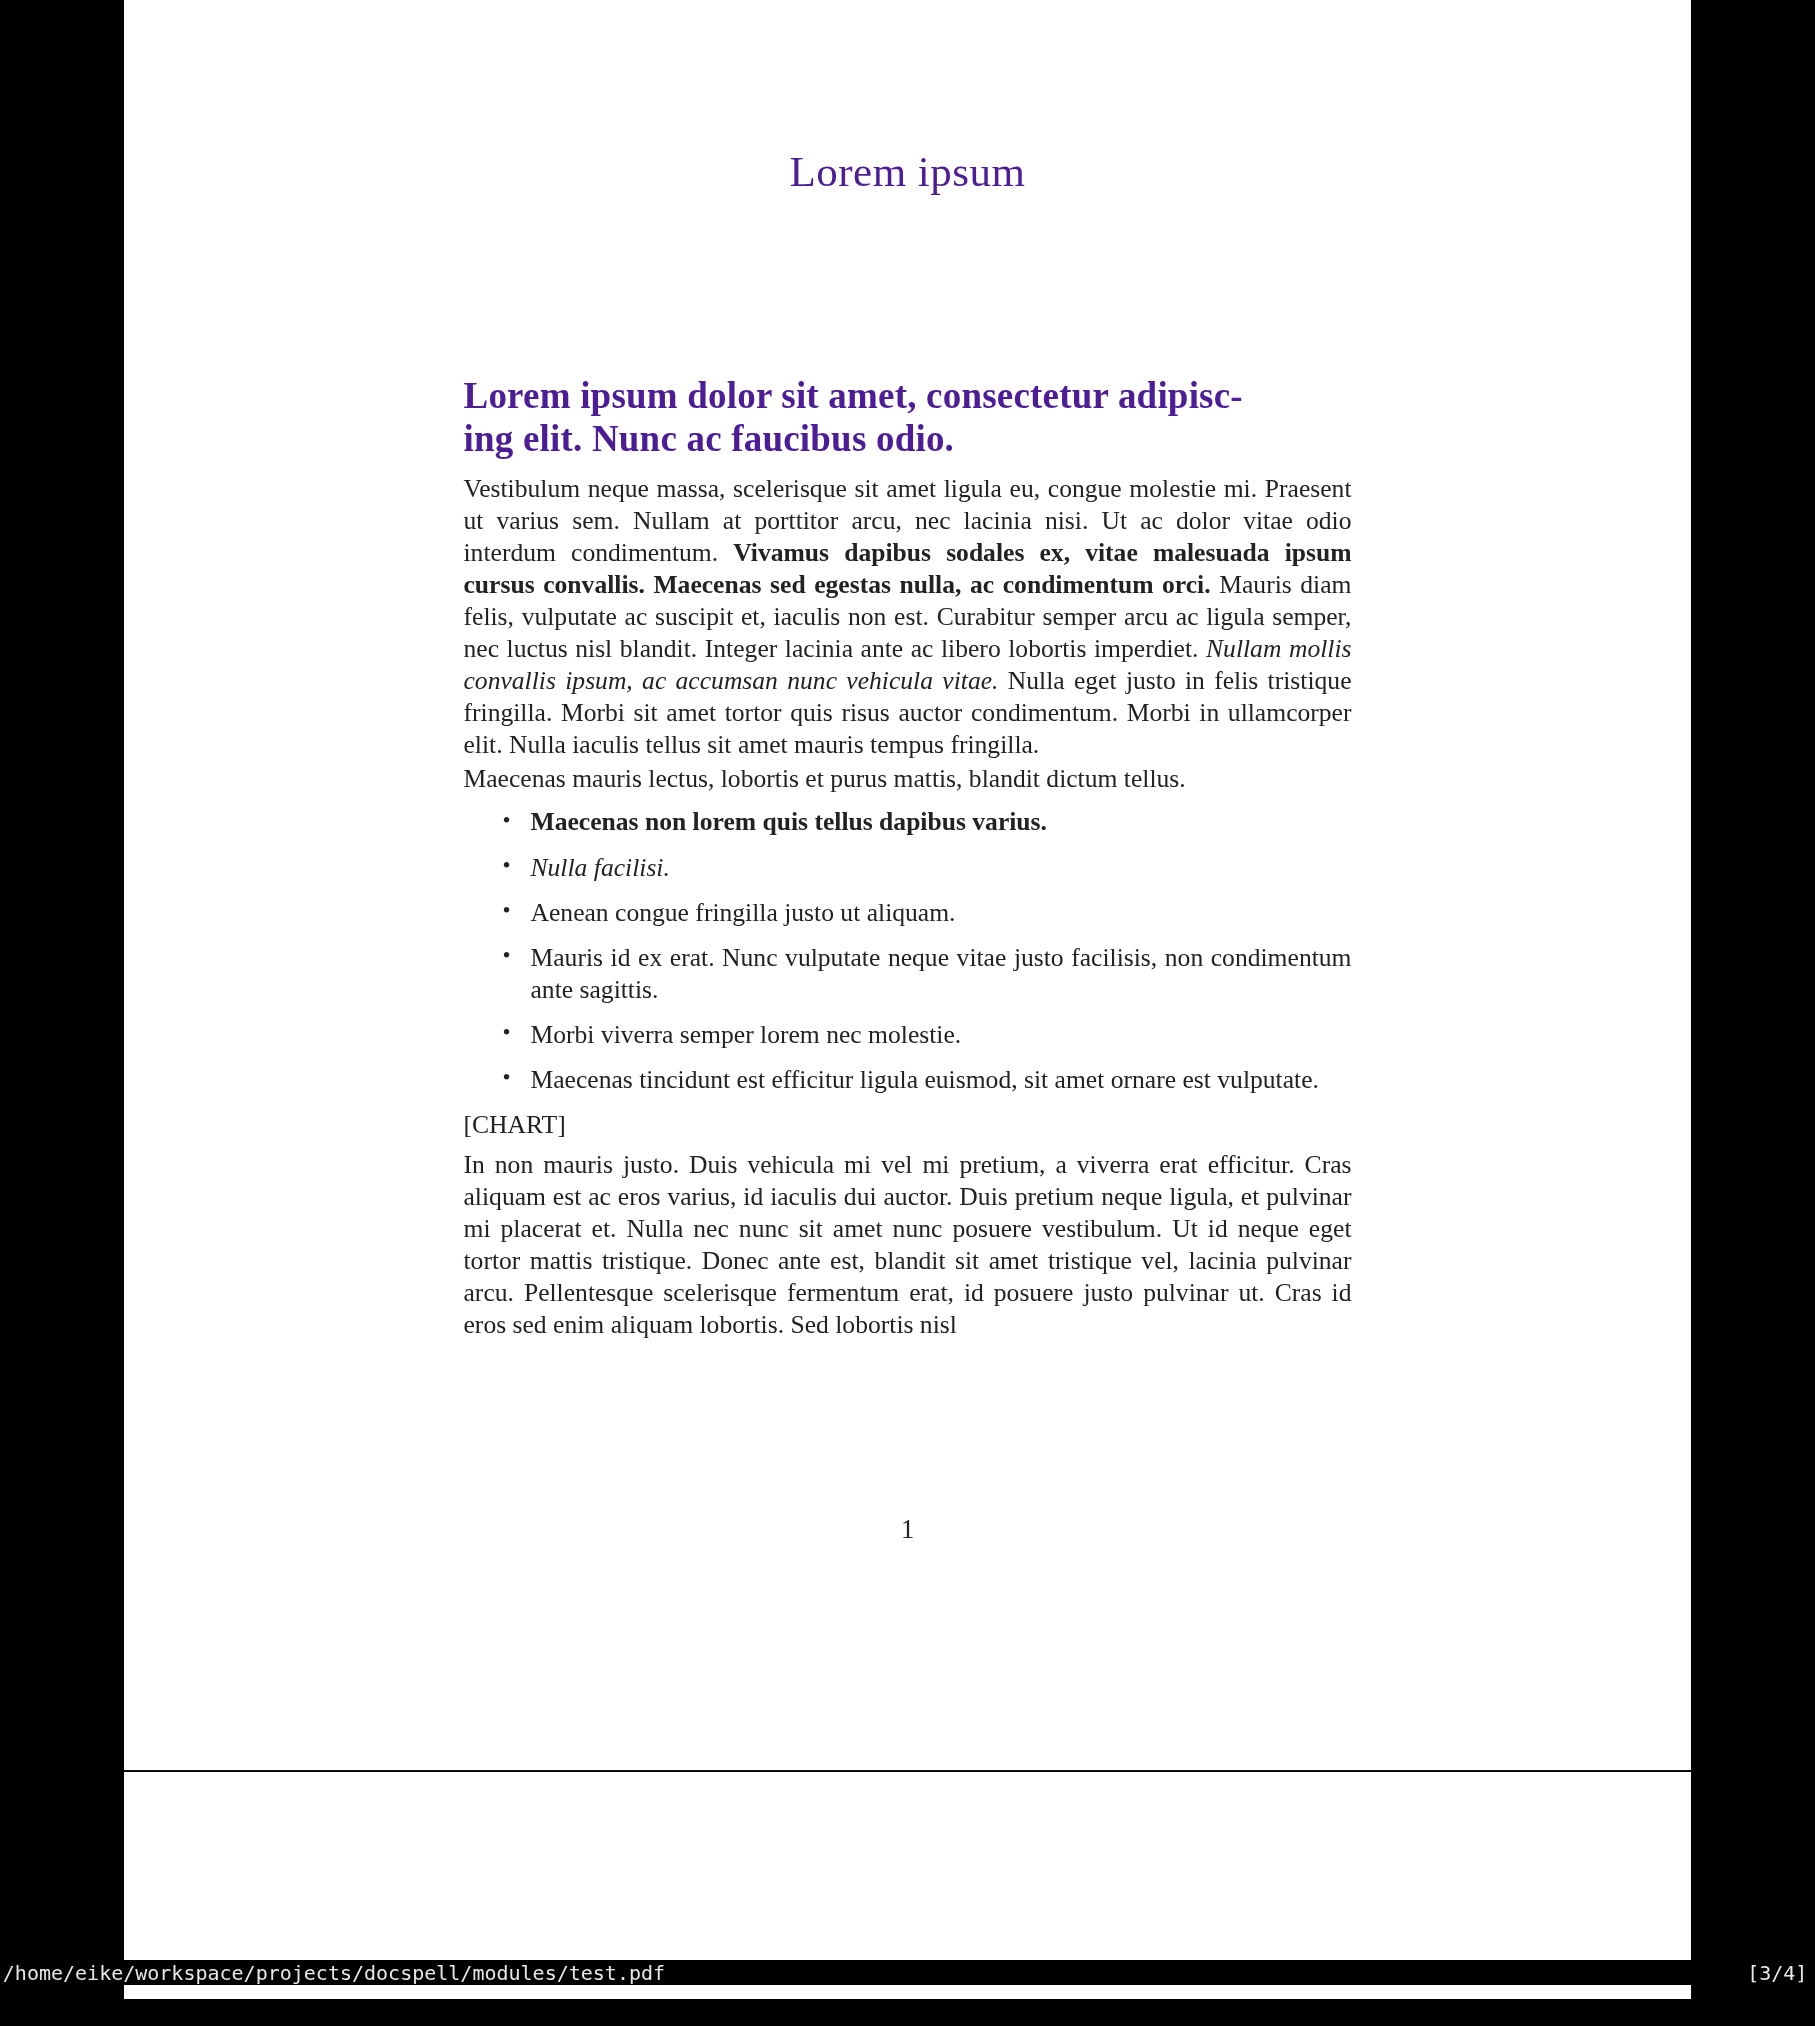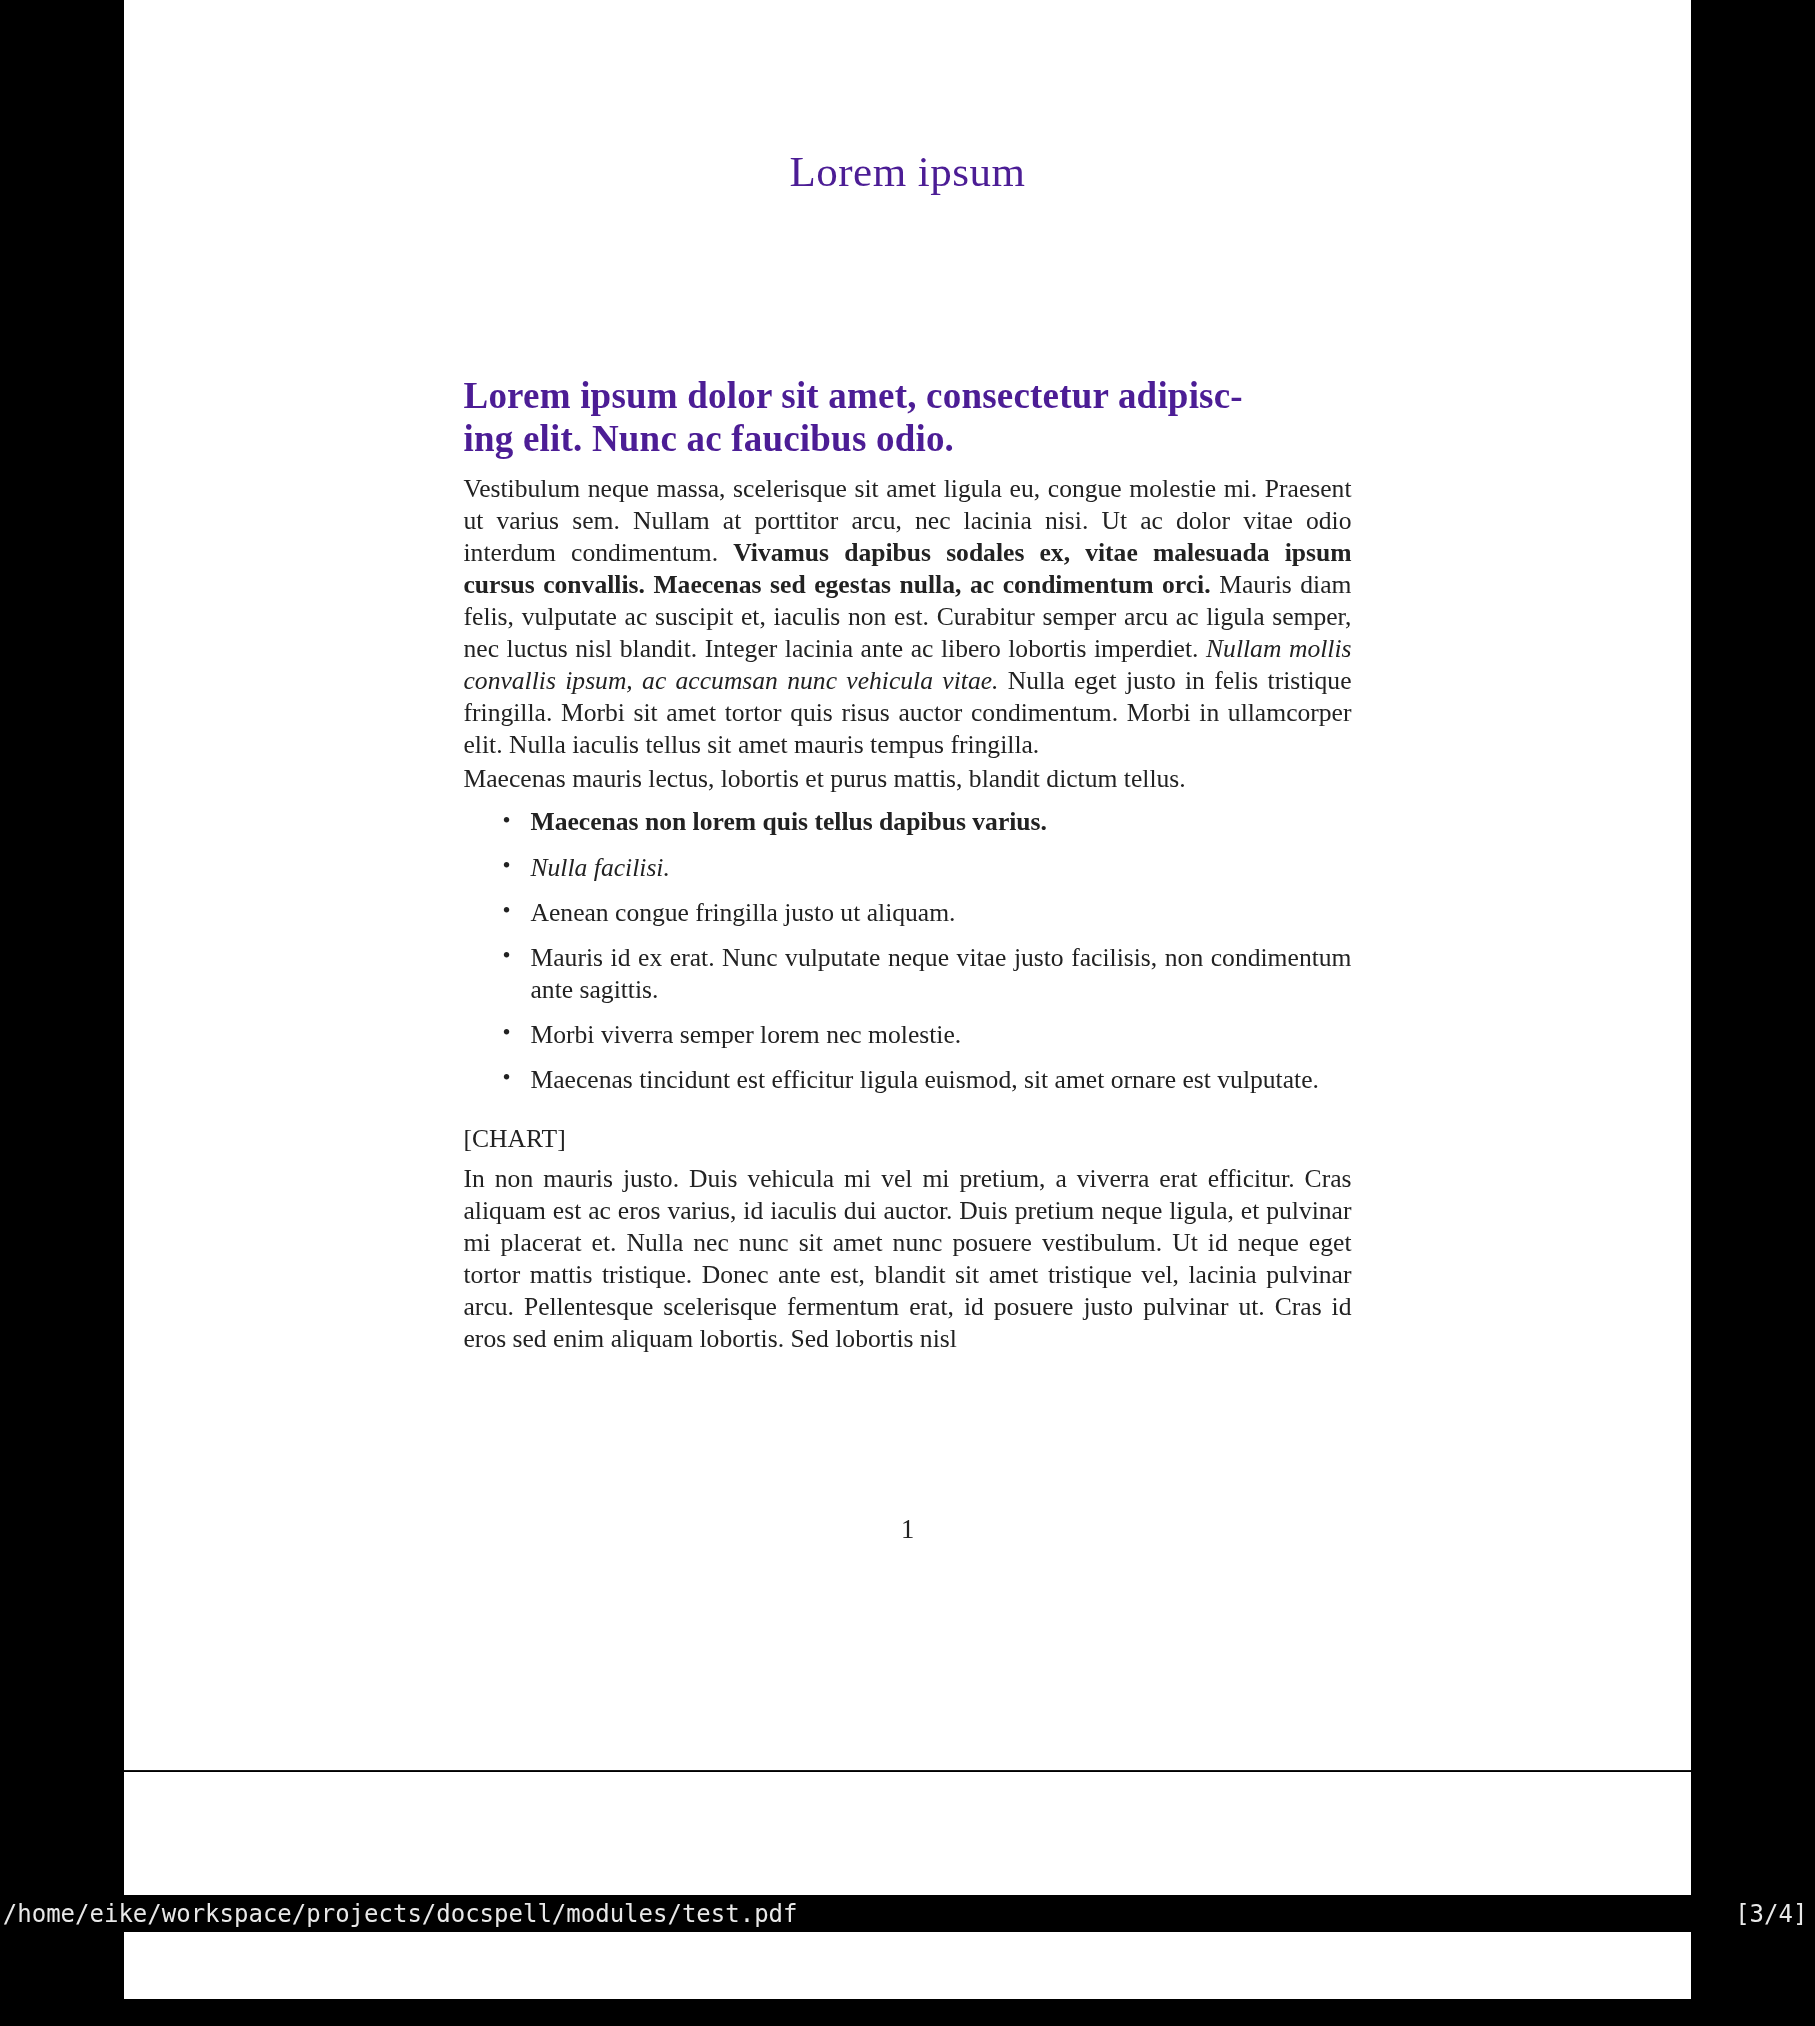--- a/index.html
+++ b/index.html
@@ -34,30 +34,30 @@
   ul.bullets{
     list-style:none;margin:11.4px 0 0 0;padding:0 0 0 67px;
   }
   ul.bullets li{
     position:relative;margin-top:13.2px;text-align:justify;
   }
   ul.bullets li:first-child{margin-top:0;}
   ul.bullets li .marker{
     position:absolute;left:-28px;top:-1.9px;font-size:23px;
   }
-  .chart-ph{margin-top:27px;text-align:left;}
+  .chart-ph{margin-top:13px;text-align:left;}
   .page-num{
     position:absolute;left:0;width:100%;top:1514px;
     text-align:center;font-size:26.5px;color:#222;
   }
   .statusbar{
-    position:absolute;left:0;top:1895px;width:100%;height:37px;
+    position:absolute;left:0;top:1960px;width:100%;height:25px;
     background:#000;color:#e8e8e8;
     font-family:"DejaVu Sans Mono","Liberation Mono",monospace;
-    font-size:24px;display:flex;justify-content:space-between;align-items:center;
+    font-size:20px;display:flex;justify-content:space-between;align-items:center;
     box-sizing:border-box;padding:0 7.6px 0 2.8px;
   }
 </style>
 </head>
 <body>
 
 <div class="stage">
 
   <div class="page page1">
     <div class="content">

